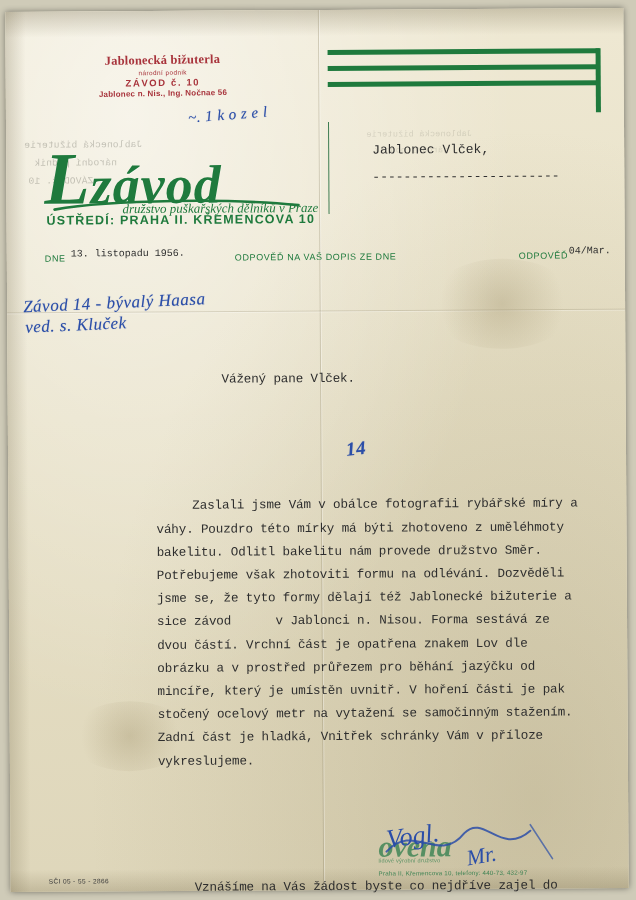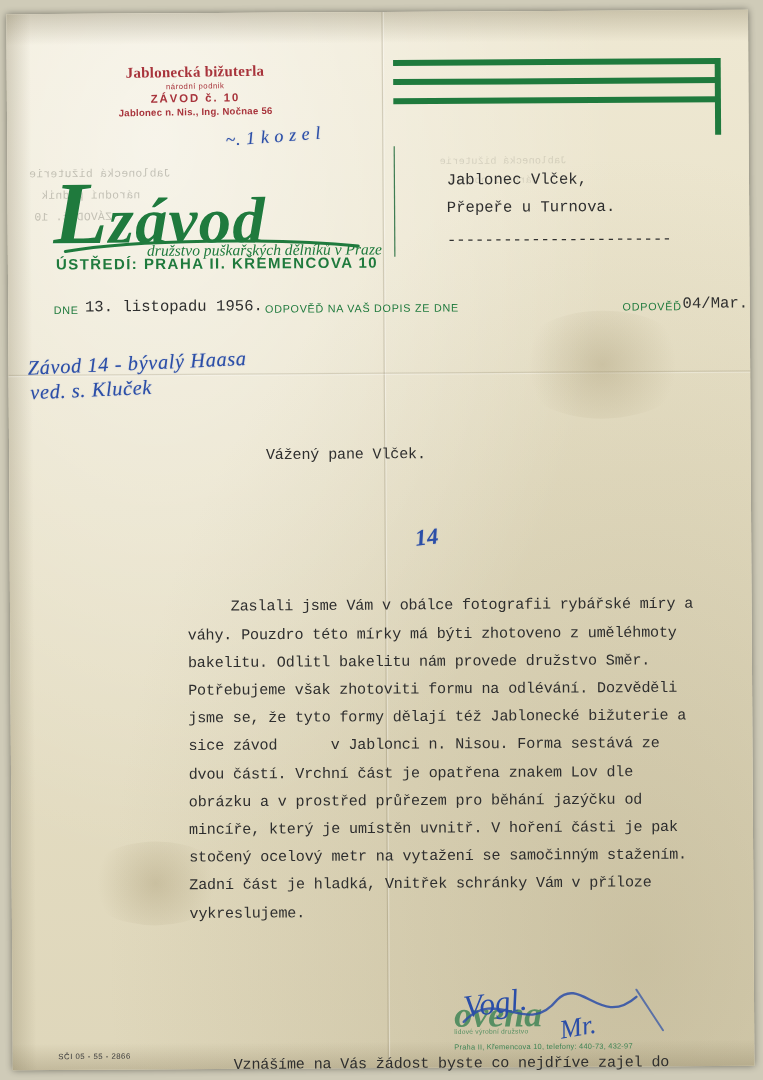--- a/index.html
+++ b/index.html
@@ -175,21 +175,21 @@
     top: 242px;
     width: 556px;
     color: #1f7a3d;
     font-size: 9px;
     letter-spacing: .6px;
     font-family: "Liberation Sans", sans-serif;
   }
   #daterow .typed {
     color: #2f2f2f;
     font-family: "Liberation Mono", monospace;
-    font-size: 13px;
+    font-size: 10px;
     letter-spacing: 0;
   }
   .dr { position: absolute; top: 0; }
 
   
   .hand {
     position: absolute;
     color: #2b4ea8;
     font-family: "Liberation Serif", serif;
     font-style: italic;
@@ -331,28 +331,27 @@
         <path d="M2 12 C 60 2, 180 2, 246 9" stroke="#1f7a3d" stroke-width="2.6" fill="none" stroke-linecap="round"></path>
       </svg>
       <div class="sub">družstvo puškařských dělníků v Praze</div>
     </div>
     <div id="ustredi">ÚSTŘEDÍ: PRAHA II. KŘEMENCOVA 10</div>
 
     <div id="vline"></div>
 
     <div id="address">
       <div>Jablonec Vlček,</div>
-      <div>Přepeře u Turnova.</div>
       <div class="rule">------------------------</div>
     </div>
 
     <div id="daterow">
       <span class="dr" style="left:0;">DNE</span>
       <span class="dr typed" style="left:26px; top:-5px;">13. listopadu 1956.</span>
-      <span class="dr" style="left:176px;">ODPOVĚĎ NA VAŠ DOPIS ZE DNE</span>
+      <span class="dr" style="left:190px;">ODPOVĚĎ NA VAŠ DOPIS ZE DNE</span>
       <span class="dr" style="left:474px;">ODPOVĚĎ</span>
       <span class="dr typed" style="left:524px; top:-5px;">04/Mar.</span>
     </div>
 
     <div class="hand" style="left:16px; top:282px;">Závod 14 - bývalý Haasa</div>
     <div class="hand" style="left:18px; top:304px;">ved. s. Kluček</div>
 
     <div id="body">
       <p style="margin-left:66px;">Vážený pane Vlček.</p>
       <p style="height:10px;"></p>

